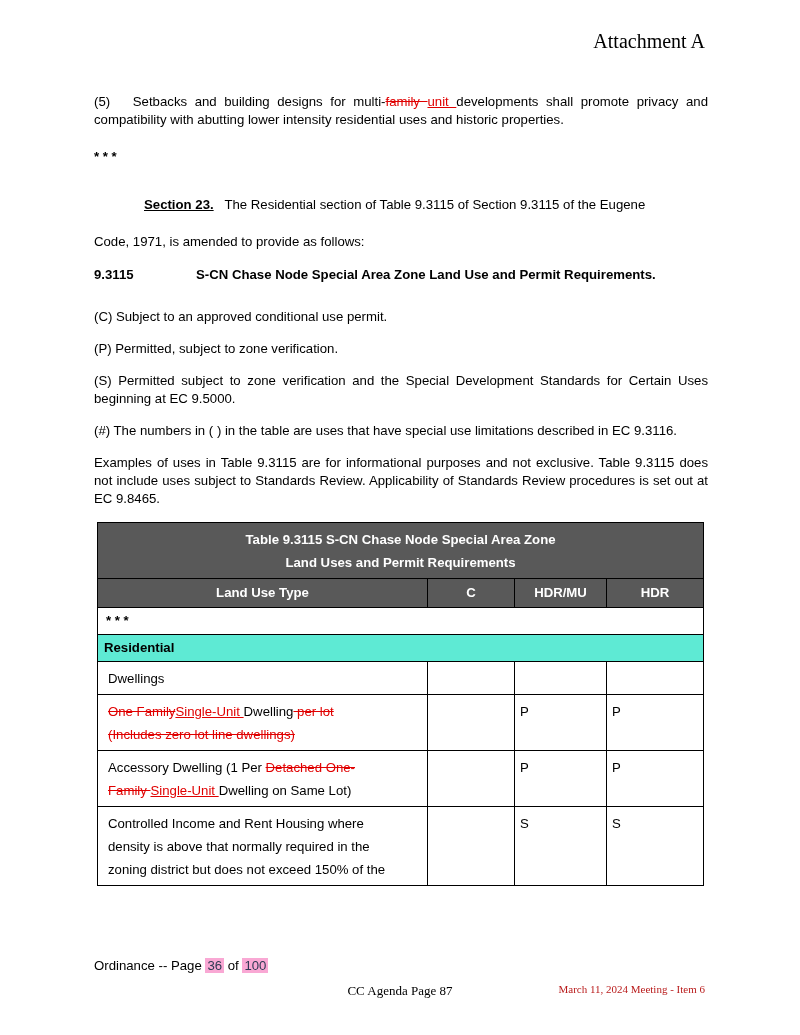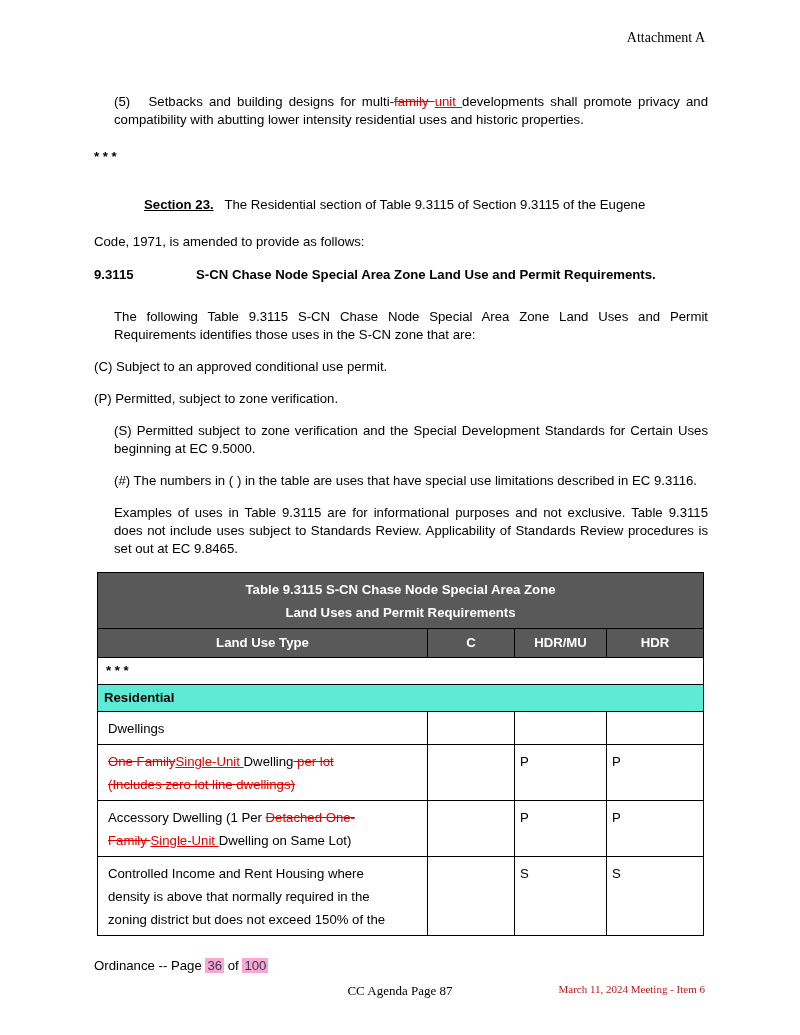--- a/index.html
+++ b/index.html
@@ -12,30 +12,30 @@
     color: #000000;
     font-family: "Liberation Sans", sans-serif;
     font-size: 13.2px;
     overflow: hidden;
   }
   .attachment {
     position: absolute;
     top: 30px;
     right: 95px;
     font-family: "Liberation Serif", serif;
-    font-size: 14px;
+    font-size: 20px;
   }
   .content {
     position: absolute;
     left: 94px;
     top: 93px;
     width: 614px;
   }
   .para { line-height: 18px; margin-bottom: 14px; }
-  .jst { text-align: justify; margin-left: 20px; }
+  .jst { text-align: justify; }
   .stars { font-weight: bold; margin-top: 19px; margin-bottom: 30px; line-height: 18px; }
   .sec-line1 { text-indent: 50px; line-height: 18px; margin-bottom: 19px; }
   .sec-line2 { line-height: 18px; margin-bottom: 15px; }
   .sec-label { font-weight: bold; text-decoration: underline; }
   .code-heading { font-weight: bold; line-height: 18px; margin-bottom: 24px; }
   .code-num { display: inline-block; width: 102px; }
   .del { color: #e00000; text-decoration: line-through; }
   .ins { color: #e00000; text-decoration: underline; }
 
   table.zoning-table {
@@ -111,21 +111,20 @@
 
     <div>
       <div class="sec-line1"><span class="sec-label">Section 23.</span><span>&nbsp;&nbsp; The Residential section of Table 9.3115 of Section 9.3115 of the Eugene</span></div>
       <div class="sec-line2">Code, 1971, is amended to provide as follows:</div>
     </div>
 
     <div class="code-heading">
       <span class="code-num">9.3115</span><span>S-CN Chase Node Special Area Zone Land Use and Permit Requirements.</span>
     </div>
 
-    <div class="para jst">The following Table 9.3115 S-CN Chase Node Special Area Zone Land Uses and Permit Requirements identifies those uses in the S-CN zone that are:</div>
 
     <div class="para">(C) Subject to an approved conditional use permit.</div>
     <div class="para">(P) Permitted, subject to zone verification.</div>
     <div class="para jst">(S) Permitted subject to zone verification and the Special Development Standards for Certain Uses beginning at EC 9.5000.</div>
     <div class="para jst">(#) The numbers in ( ) in the table are uses that have special use limitations described in EC 9.3116.</div>
 
     <div class="para jst">Examples of uses in Table 9.3115 are for informational purposes and not exclusive. Table 9.3115 does not include uses subject to Standards Review. Applicability of Standards Review procedures is set out at EC 9.8465.</div>
 
     <table class="zoning-table">
       <colgroup>

